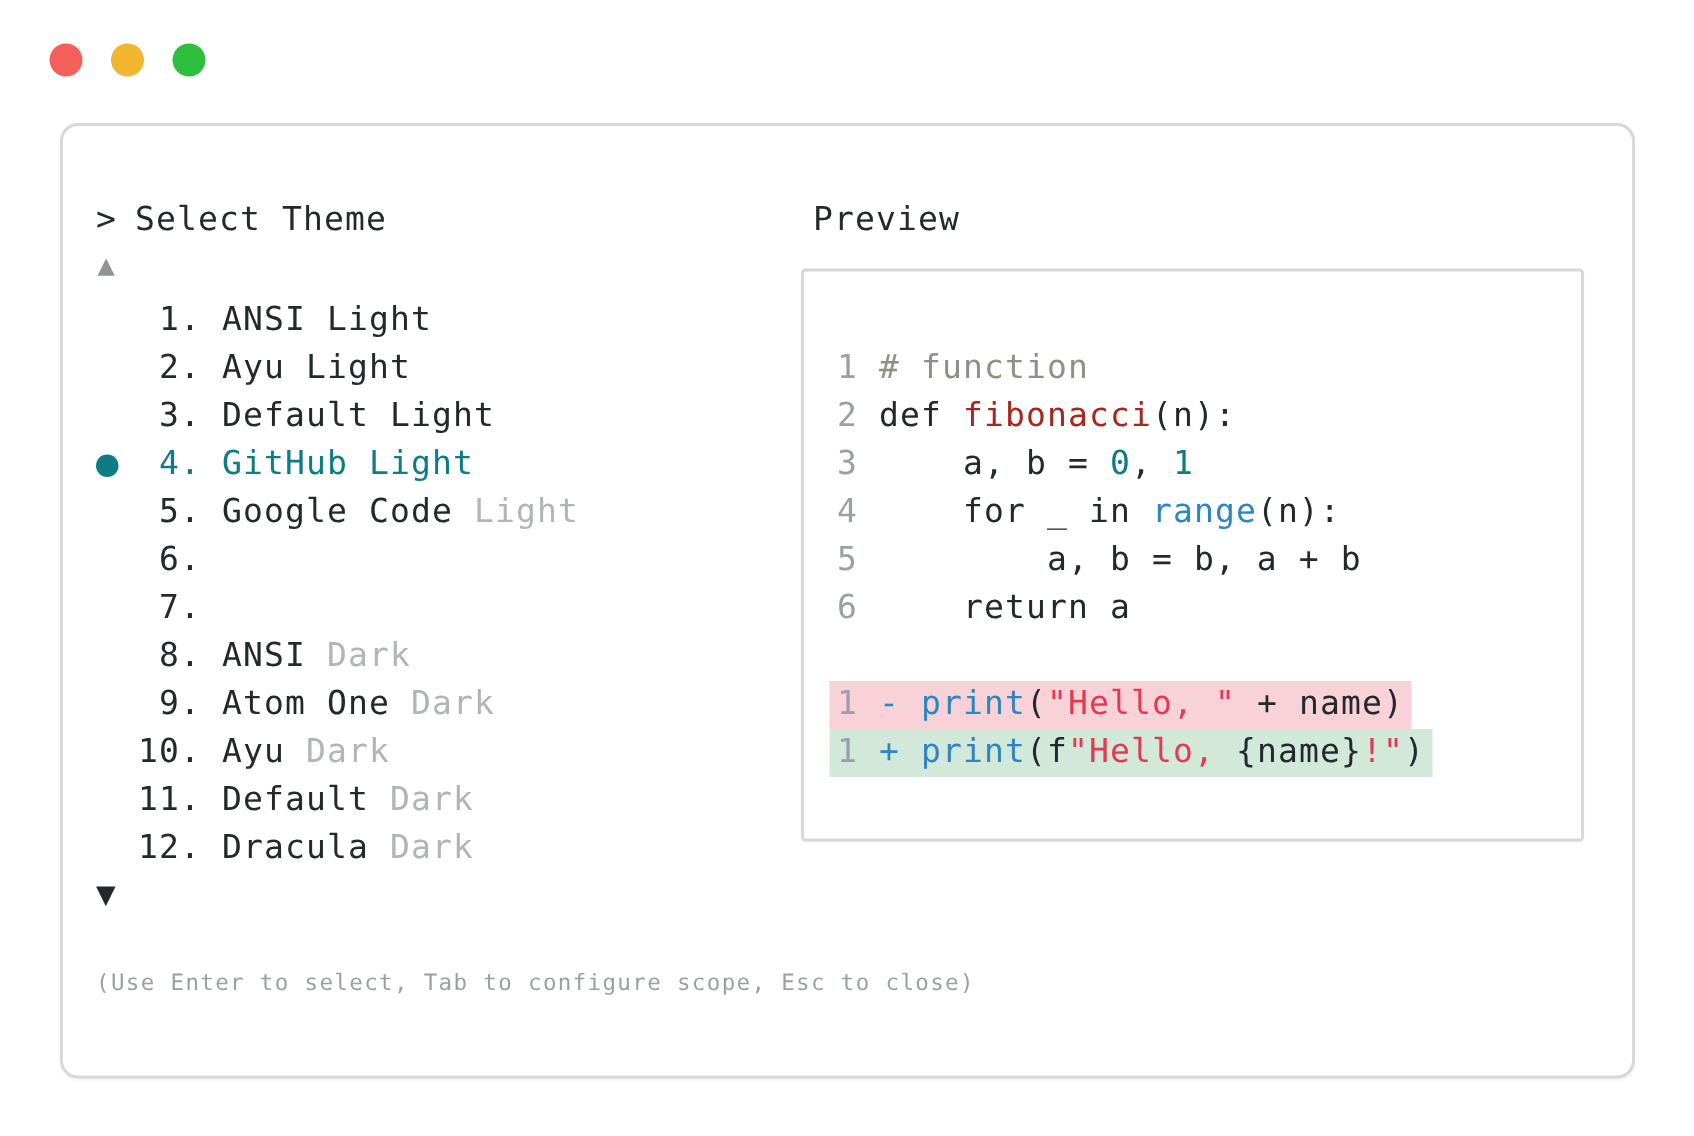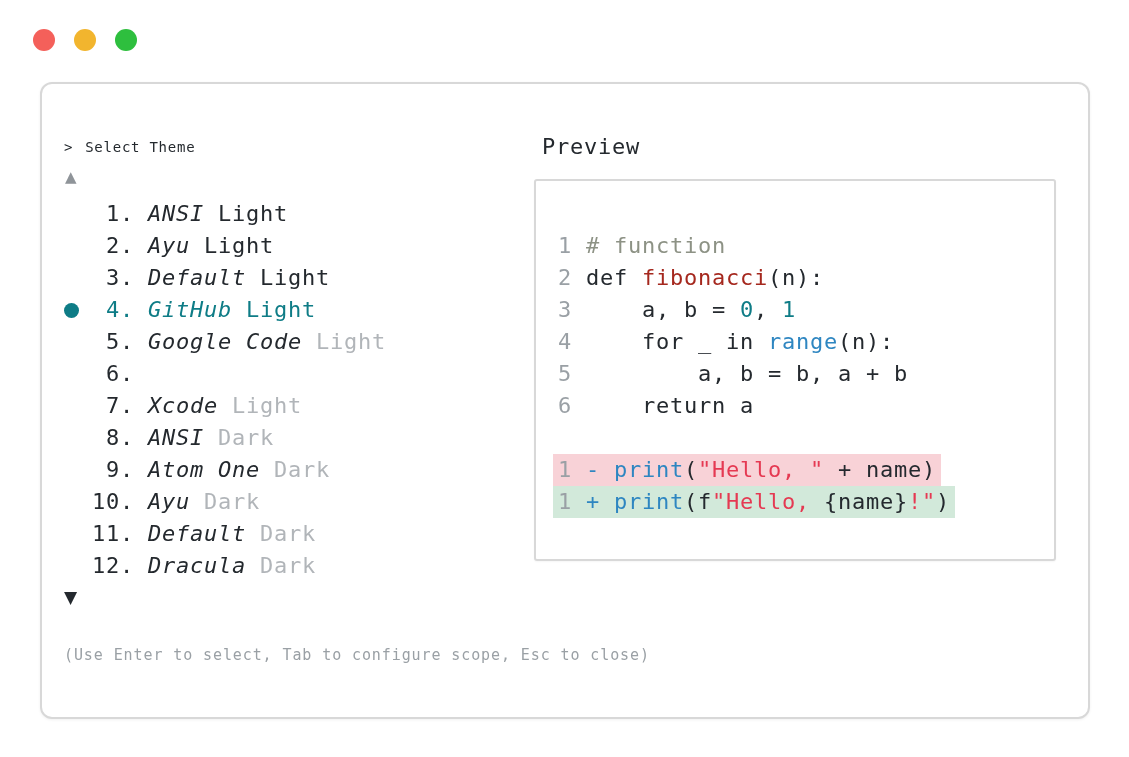--- a/index.html
+++ b/index.html
@@ -33,21 +33,21 @@
     height: 633px;
     background: #ffffff;
     border: 2px solid var(--c-border, #d8d8d8);
     border-radius: 12px;
     box-shadow: 0 1px 3px rgba(0,0,0,0.06);
   }
   .title-row {
     position: absolute;
     left: 22px;
     top: 50px;
-    font-size: 14px;
+    font-size: 22px;
     line-height: 26px;
     letter-spacing: 0.75px;
     white-space: pre;
     color: var(--c-text);
   }
   .prompt { margin-right: 12px; }
   .scroll-up {
     position: absolute;
     left: 23px;
     top: 84px;
@@ -88,21 +88,21 @@
     height: 15px;
     border-radius: 50%;
     background: var(--c-accent, #0e7c86);
   }
   .theme-row .num {
     width: 42px;
     text-align: right;
     color: var(--c-text);
   }
   .theme-row .label { margin-left: 14px; }
-  .theme-row .name-part { color: var(--c-text); font-style: italic; }
+  .theme-row .name-part { color: var(--c-text); }
   .theme-row .suffix { color: var(--c-text); }
   .theme-row .suffix.muted { color: var(--c-muted, #aeb3b7); }
   .theme-row.selected .num,
   .theme-row.selected .name-part,
   .theme-row.selected .suffix { color: var(--c-accent, #0e7c86); }
   .footer {
     position: absolute;
     left: 22px;
     top: 558px;
     font-size: 15px;
@@ -171,21 +171,21 @@
 
   <div class="scroll-up">▲</div>
 
   <div class="theme-list">
       <div class="theme-row"><span class="marker"></span><span class="num">1.</span><span class="label"><span class="name-part">ANSI </span><span class="suffix">Light</span></span></div>
       <div class="theme-row"><span class="marker"></span><span class="num">2.</span><span class="label"><span class="name-part">Ayu </span><span class="suffix">Light</span></span></div>
       <div class="theme-row"><span class="marker"></span><span class="num">3.</span><span class="label"><span class="name-part">Default </span><span class="suffix">Light</span></span></div>
       <div class="theme-row selected"><span class="marker"><span class="dot"></span></span><span class="num">4.</span><span class="label"><span class="name-part">GitHub </span><span class="suffix">Light</span></span></div>
       <div class="theme-row"><span class="marker"></span><span class="num">5.</span><span class="label"><span class="name-part">Google Code </span><span class="suffix muted">Light</span></span></div>
       <div class="theme-row"><span class="marker"></span><span class="num">6.</span></div>
-      <div class="theme-row"><span class="marker"></span><span class="num">7.</span><span class="label"><span class="name-part">Xcode </span><span class="suffix muted">Light</span></span></div>
+      <div class="theme-row"><span class="marker"></span><span class="num">7.</span></div>
       <div class="theme-row"><span class="marker"></span><span class="num">8.</span><span class="label"><span class="name-part">ANSI </span><span class="suffix muted">Dark</span></span></div>
       <div class="theme-row"><span class="marker"></span><span class="num">9.</span><span class="label"><span class="name-part">Atom One </span><span class="suffix muted">Dark</span></span></div>
       <div class="theme-row"><span class="marker"></span><span class="num">10.</span><span class="label"><span class="name-part">Ayu </span><span class="suffix muted">Dark</span></span></div>
       <div class="theme-row"><span class="marker"></span><span class="num">11.</span><span class="label"><span class="name-part">Default </span><span class="suffix muted">Dark</span></span></div>
       <div class="theme-row"><span class="marker"></span><span class="num">12.</span><span class="label"><span class="name-part">Dracula </span><span class="suffix muted">Dark</span></span></div>
     </div>
 
   <div class="scroll-down">▼</div>
 
   <div class="footer">(Use Enter to select, Tab to configure scope, Esc to close)</div>

